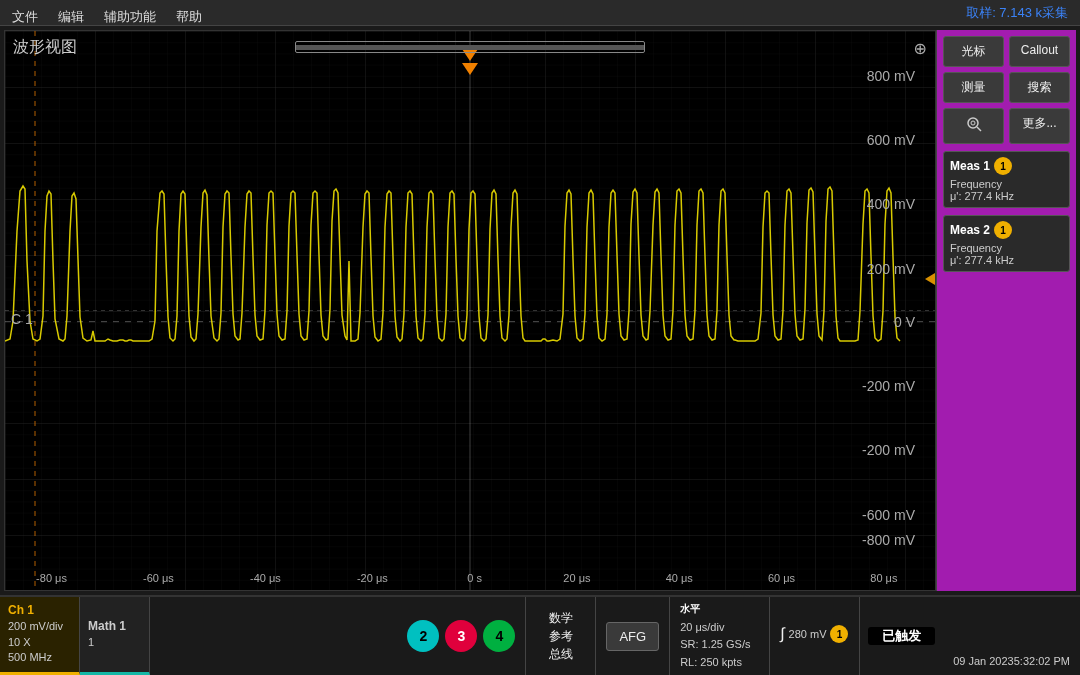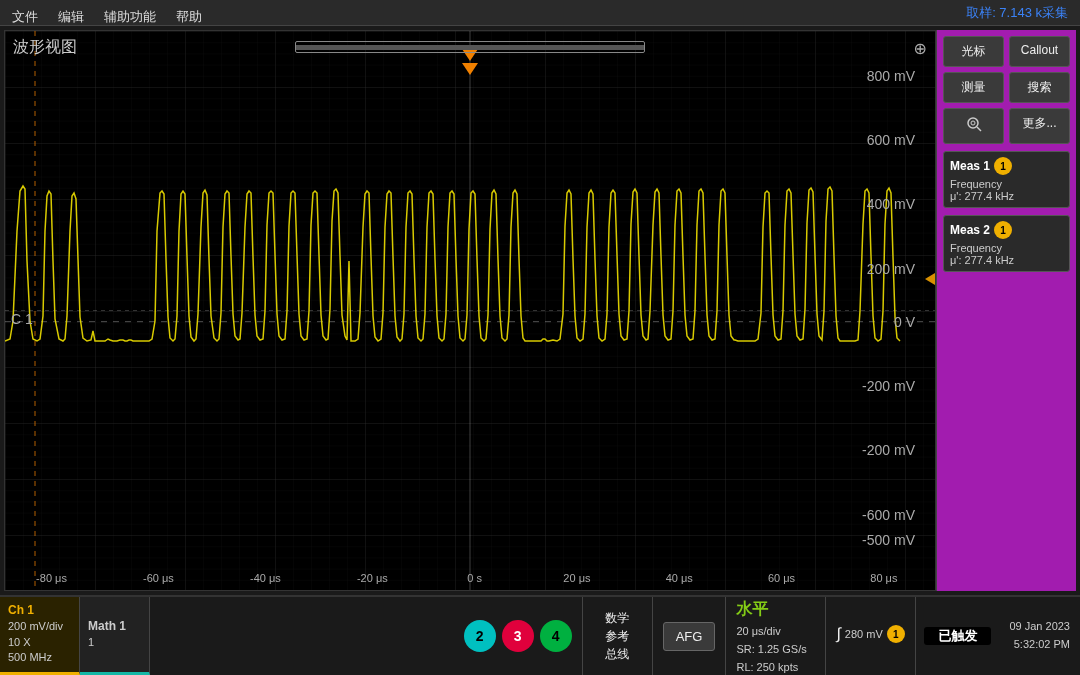--- a/index.html
+++ b/index.html
@@ -244,22 +244,22 @@
       flex-direction: column;
       justify-content: center;
       padding: 4px 10px;
       border-right: 1px solid #444;
       min-width: 100px;
       color: #ccc;
       font-size: 11px;
       line-height: 1.6;
     }
     .horiz-title {
-      color: #84cc16;
-      font-size: 16px;
+      color: #ffffff;
+      font-size: 10px;
       font-weight: bold;
       margin-bottom: 2px;
     }
 
     .trig-section {
       display: flex;
       flex-direction: column;
       justify-content: center;
       padding: 4px 10px;
       border-right: 1px solid #444;
@@ -286,21 +286,21 @@
       display: inline-flex;
       align-items: center;
       justify-content: center;
       font-size: 10px;
       font-weight: bold;
     }
     .dot1 { background: #f0b000; color: #000; }
 
     .datetime-block {
       display: flex;
-      flex-direction: column;
+      flex-direction: row;
       justify-content: center;
       align-items: flex-end;
       padding: 4px 10px;
       color: #ccc;
       font-size: 11px;
       line-height: 1.6;
     }
   </style>
 </head>
 <body>
@@ -361,21 +361,21 @@
     <div class="time-label" style="left:94.5%">80 μs</div>
 
     <div class="voltage-label" style="top:8%">800 mV</div>
     <div class="voltage-label" style="top:19.5%">600 mV</div>
     <div class="voltage-label" style="top:31%">400 mV</div>
     <div class="voltage-label" style="top:42.5%">200 mV</div>
     <div class="voltage-label" style="top:52%">0 V</div>
     <div class="voltage-label" style="top:63.5%">-200 mV</div>
     <div class="voltage-label" style="top:75%">-200 mV</div>
     <div class="voltage-label" style="top:86.5%">-600 mV</div>
-    <div class="voltage-label" style="bottom:6%">-500 mV</div>
+    <div class="voltage-label" style="bottom:6%">-800 mV</div>
 
     <div id="c1-marker" style="top:50%;">C 1</div>
 
     <div style="position:absolute; top:0; left:50%; transform:translateX(-50%); display:flex; flex-direction:column; align-items:center;">
 
       <div style="position:absolute; top:10px; left:50%; transform:translateX(-175px); width:350px; height:12px; border:1px solid #888; border-radius:2px;">
         <div style="width:100%; height:5px; margin-top:3px; background:#555;"></div>
       </div>
 
       <div style="margin-top:18px; color:#f08000; font-size:16px; display:flex; flex-direction:column; align-items:center;">

